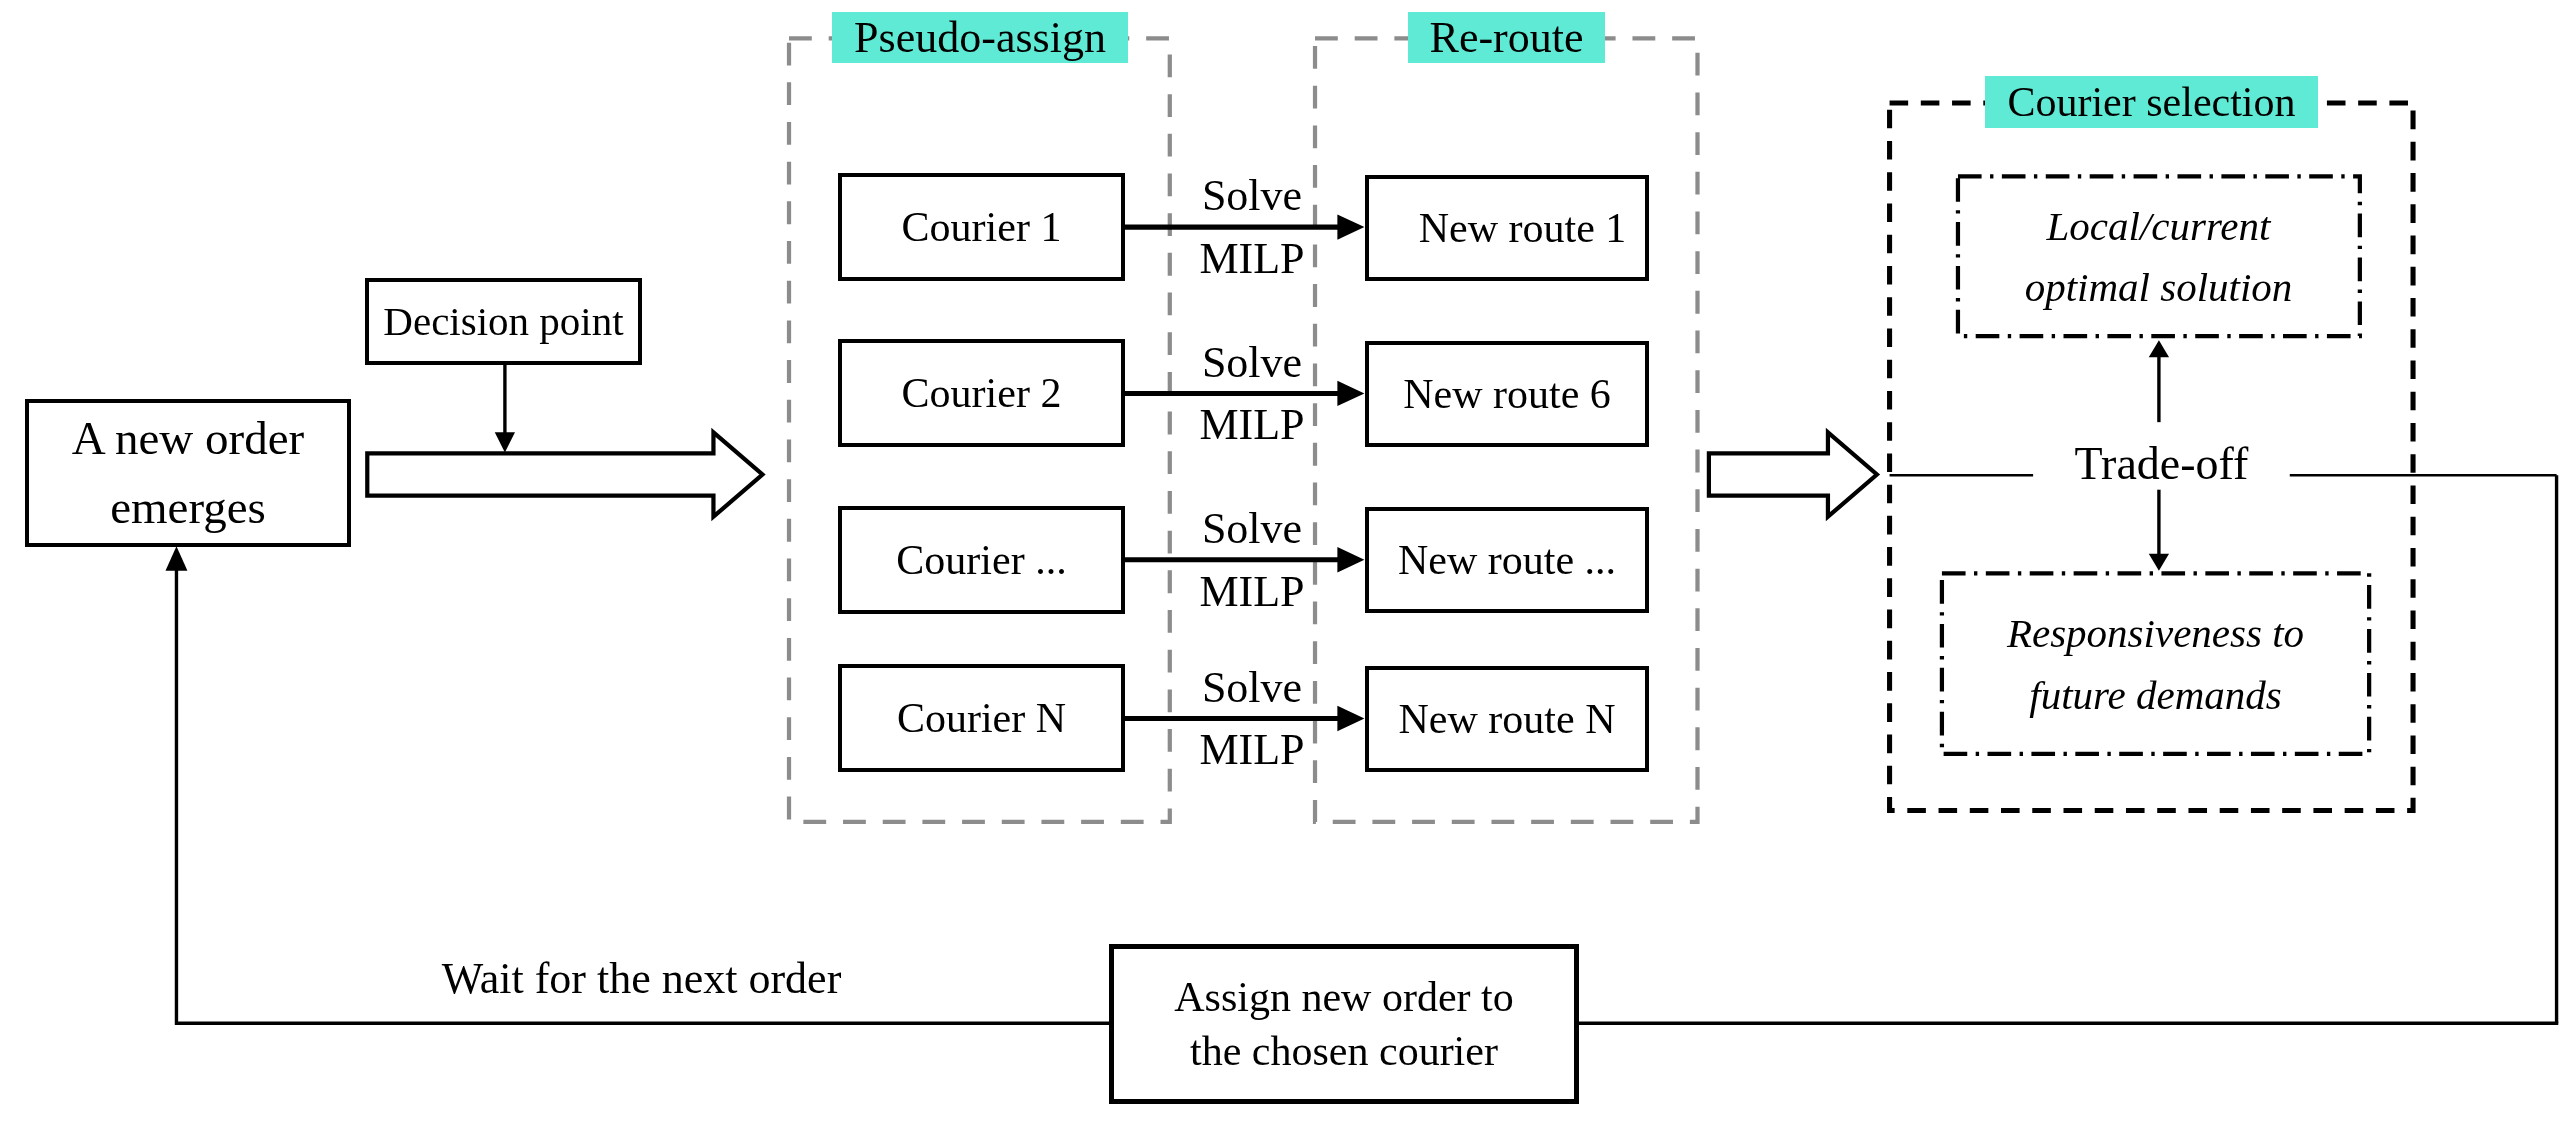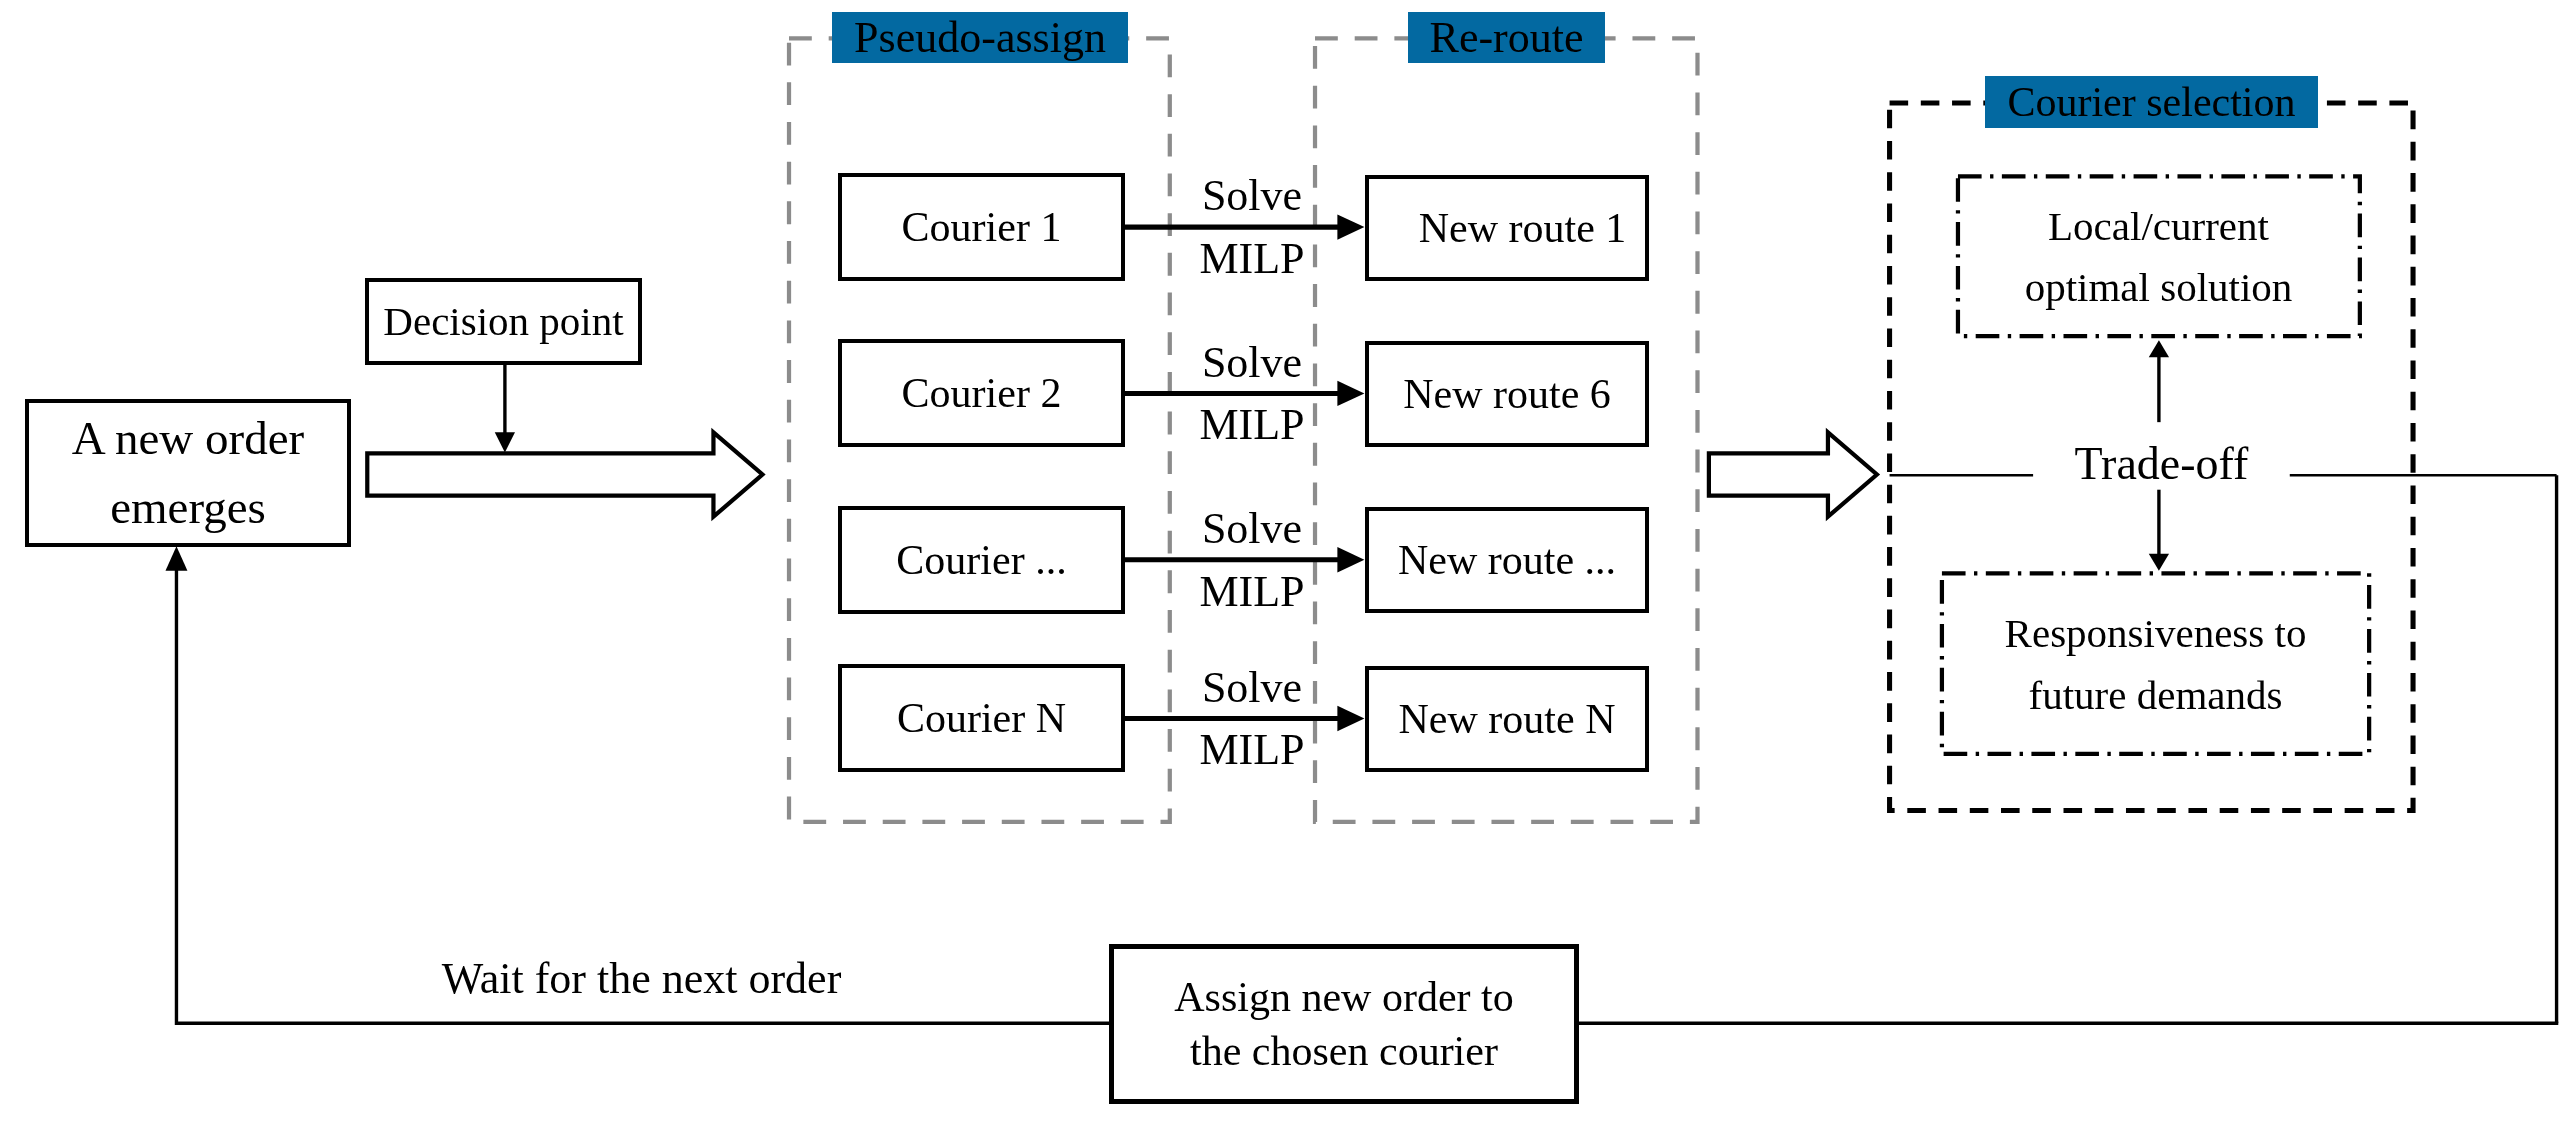--- a/index.html
+++ b/index.html
@@ -11,24 +11,24 @@
   #connector-layer { position:absolute; left:0; top:0; z-index:0; }
   .box {
     position:absolute; box-sizing:border-box; background:#fff;
     border:4.2px solid #000; display:flex; align-items:center; justify-content:center;
     text-align:center; white-space:pre-line; z-index:2; line-height:1.25;
   }
   .plain-text {
     position:absolute; text-align:center; white-space:pre-line; z-index:2;
   }
   .ctr-label { position:absolute; text-align:center; z-index:3; }
-  .ctr-label span { background:#0369a1; padding:0 22px; display:inline-block; }
+  .ctr-label span { background:#5eead4; padding:0 22px; display:inline-block; }
   .dashdot-text {
     position:absolute; display:flex; align-items:center; justify-content:center;
-    text-align:center; white-space:pre-line; z-index:2;
+    text-align:center; white-space:pre-line; z-index:2;font-style:italic;
   }
 </style>
 </head>
 <body>
 
 <div id="canvas">
 
   <svg id="connector-layer" width="2576" height="1128" viewBox="0 0 3051 1336">
 
     <rect x="934.5" y="45.5" width="451" height="928" fill="none" stroke="#8c8c8c" stroke-width="5" stroke-dasharray="27 20"></rect>

